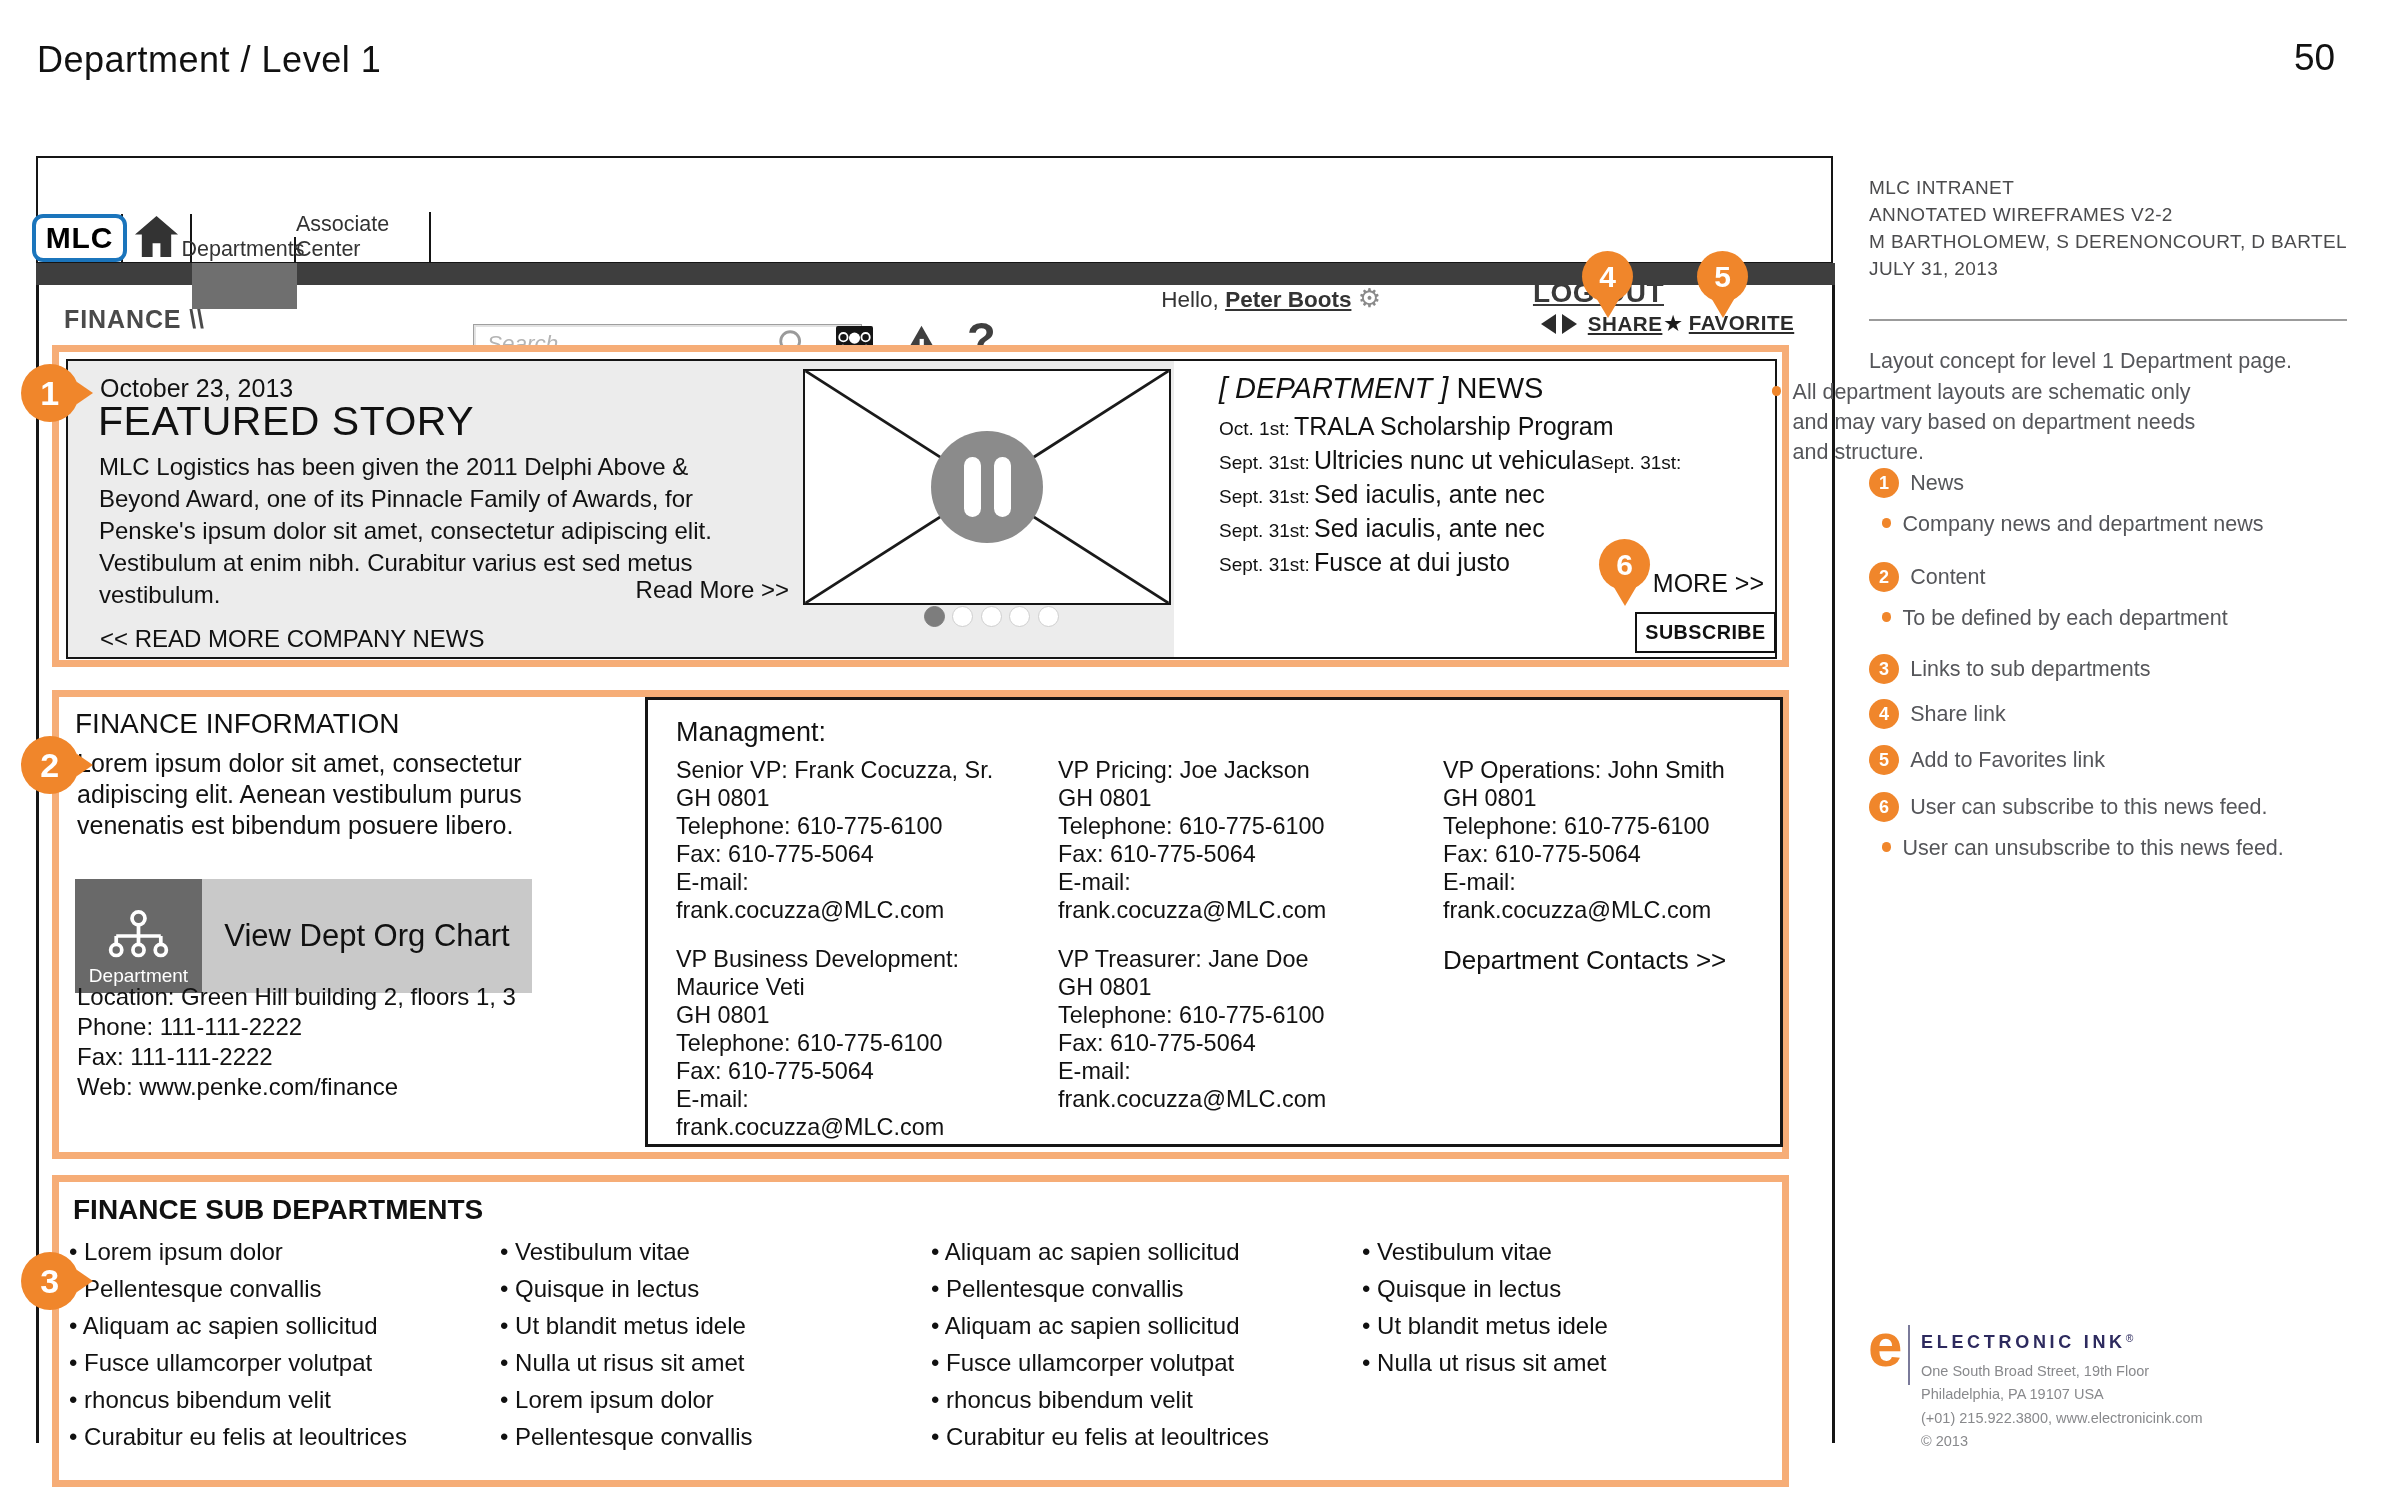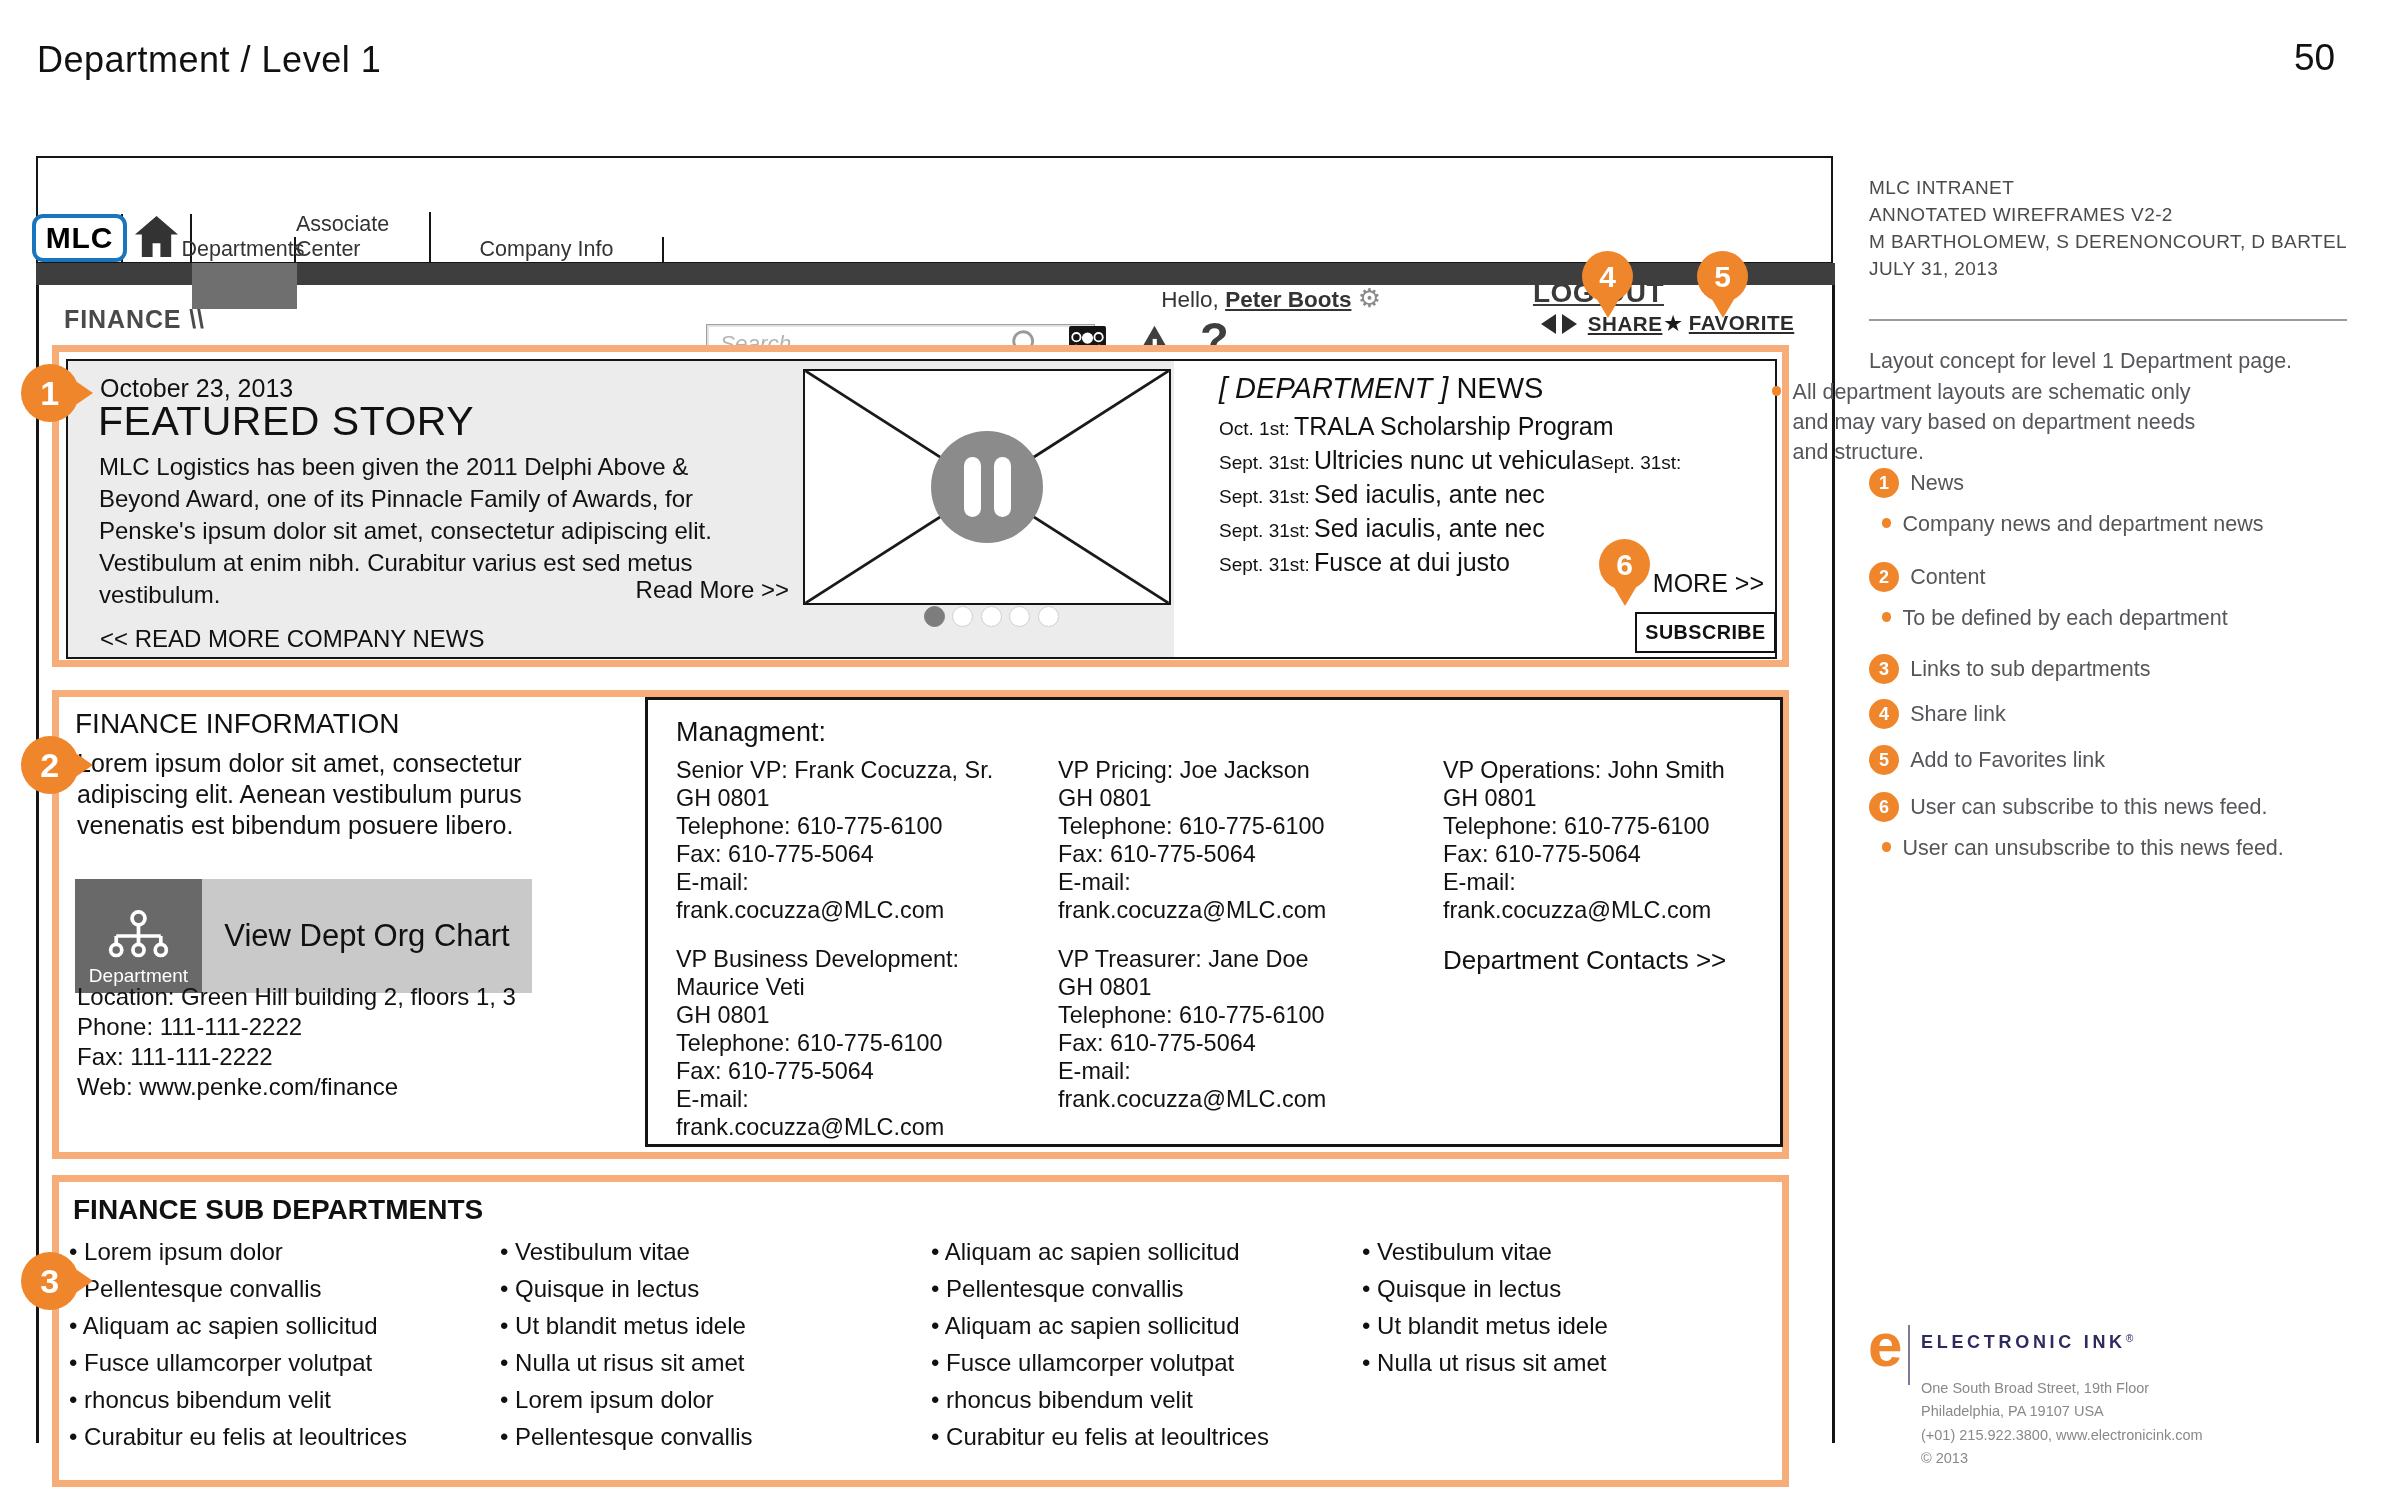--- a/index.html
+++ b/index.html
@@ -89,21 +89,21 @@
   .sb-bullet .btxt{font-size:21.5px;line-height:30px;color:#55565A;}
   .ann-row{position:absolute;display:flex;align-items:flex-start;}
   .ann-num{width:30px;height:30px;border-radius:50%;background:#F0862B;color:#fff;font-weight:bold;
            font-size:18px;display:flex;align-items:center;justify-content:center;margin-right:11.2px;flex:none;}
   .ann-label{font-size:21.5px;line-height:30px;color:#55565A;}
   
   .e-logo{font-size:62px;font-weight:800;color:#F0862B;line-height:1;}
   .brand-line{width:1.9px;background:#7a7a9a;}
   .brand-name{font-size:18px;font-weight:700;color:#2D2A5E;letter-spacing:3.7px;}
   .brand-reg{font-size:10.3px;vertical-align:super;color:#2D2A5E;}
-  .brand-addr{font-size:14.5px;line-height:23.4px;color:#88898C;white-space:pre-line;margin-top:17px;}
+  .brand-addr{font-size:14.5px;line-height:23.4px;color:#88898C;white-space:pre-line;}
 </style>
 </head>
 <body>
 
 <div id="canvas">
 
   <div class="abs page-title" style="left:37px;top:39px;">Department / Level 1</div>
   <div class="abs page-num" style="left:2294px;top:37px;">50</div>
 
   <div class="abs wf-header" style="left:36px;top:156px;width:1793px;height:104px;">
@@ -115,23 +115,20 @@
         <svg width="47" height="45" viewBox="0 0 48 46">
             <path d="M24 2 L46 21 L39 21 L39 44 L28 44 L28 30 L20 30 L20 44 L9 44 L9 21 L2 21 Z" fill="#333"></path>
           </svg>
       </span>
     </div>
     <div class="hcell" style="width:102px;">
       <span class="tab-label">Departments</span>
     </div>
     <div class="hcell" style="width:133px;">
       <span class="tab-label">Associate Center</span>
-    </div>
-    <div class="hcell" style="width:231px;">
-      <span class="tab-label">Company Info</span>
     </div>
     <div class="hcell last" style="flex:1;position:relative;">
       <div class="abs greet" style="right:450px;top:20.6px;white-space:nowrap;">
         <span>Hello,</span>
         <b>Peter Boots</b>
         <span class="glyph-gear">⚙</span>
       </div>
       <div class="abs logout" style="right:167px;top:15px;">LOG OUT</div>
       <input class="abs searchbox" style="left: 42px; top: 62px;" placeholder="Search">
       <span class="abs" style="left:345px;top:66px;">

